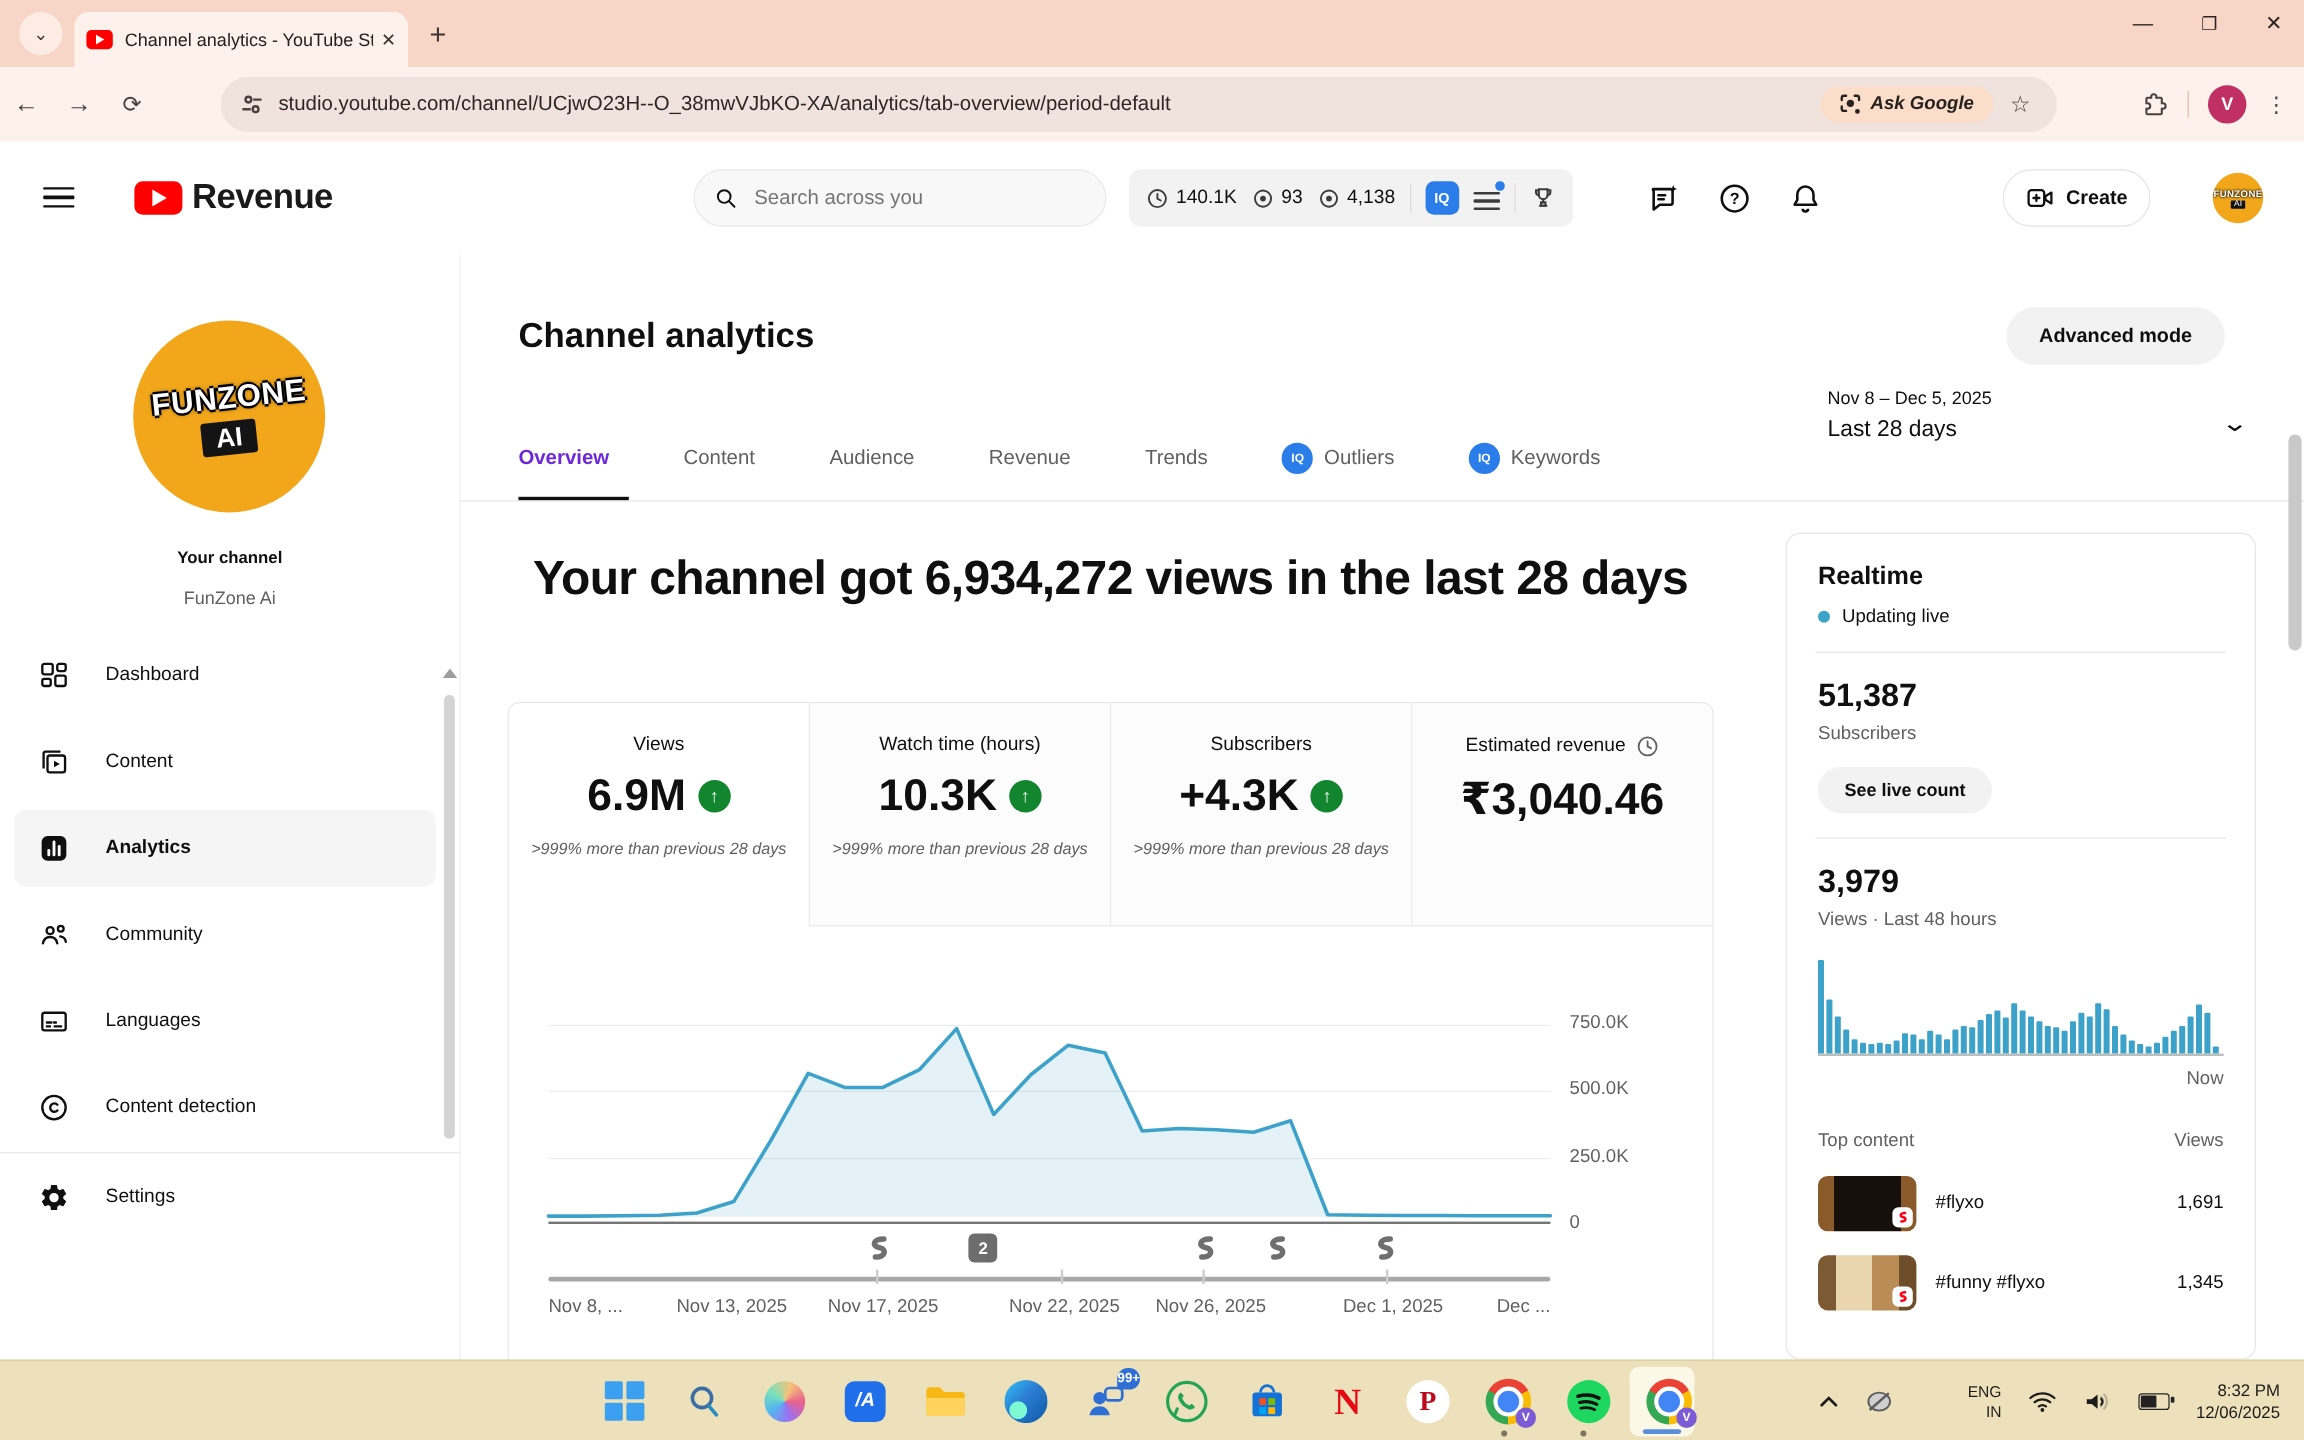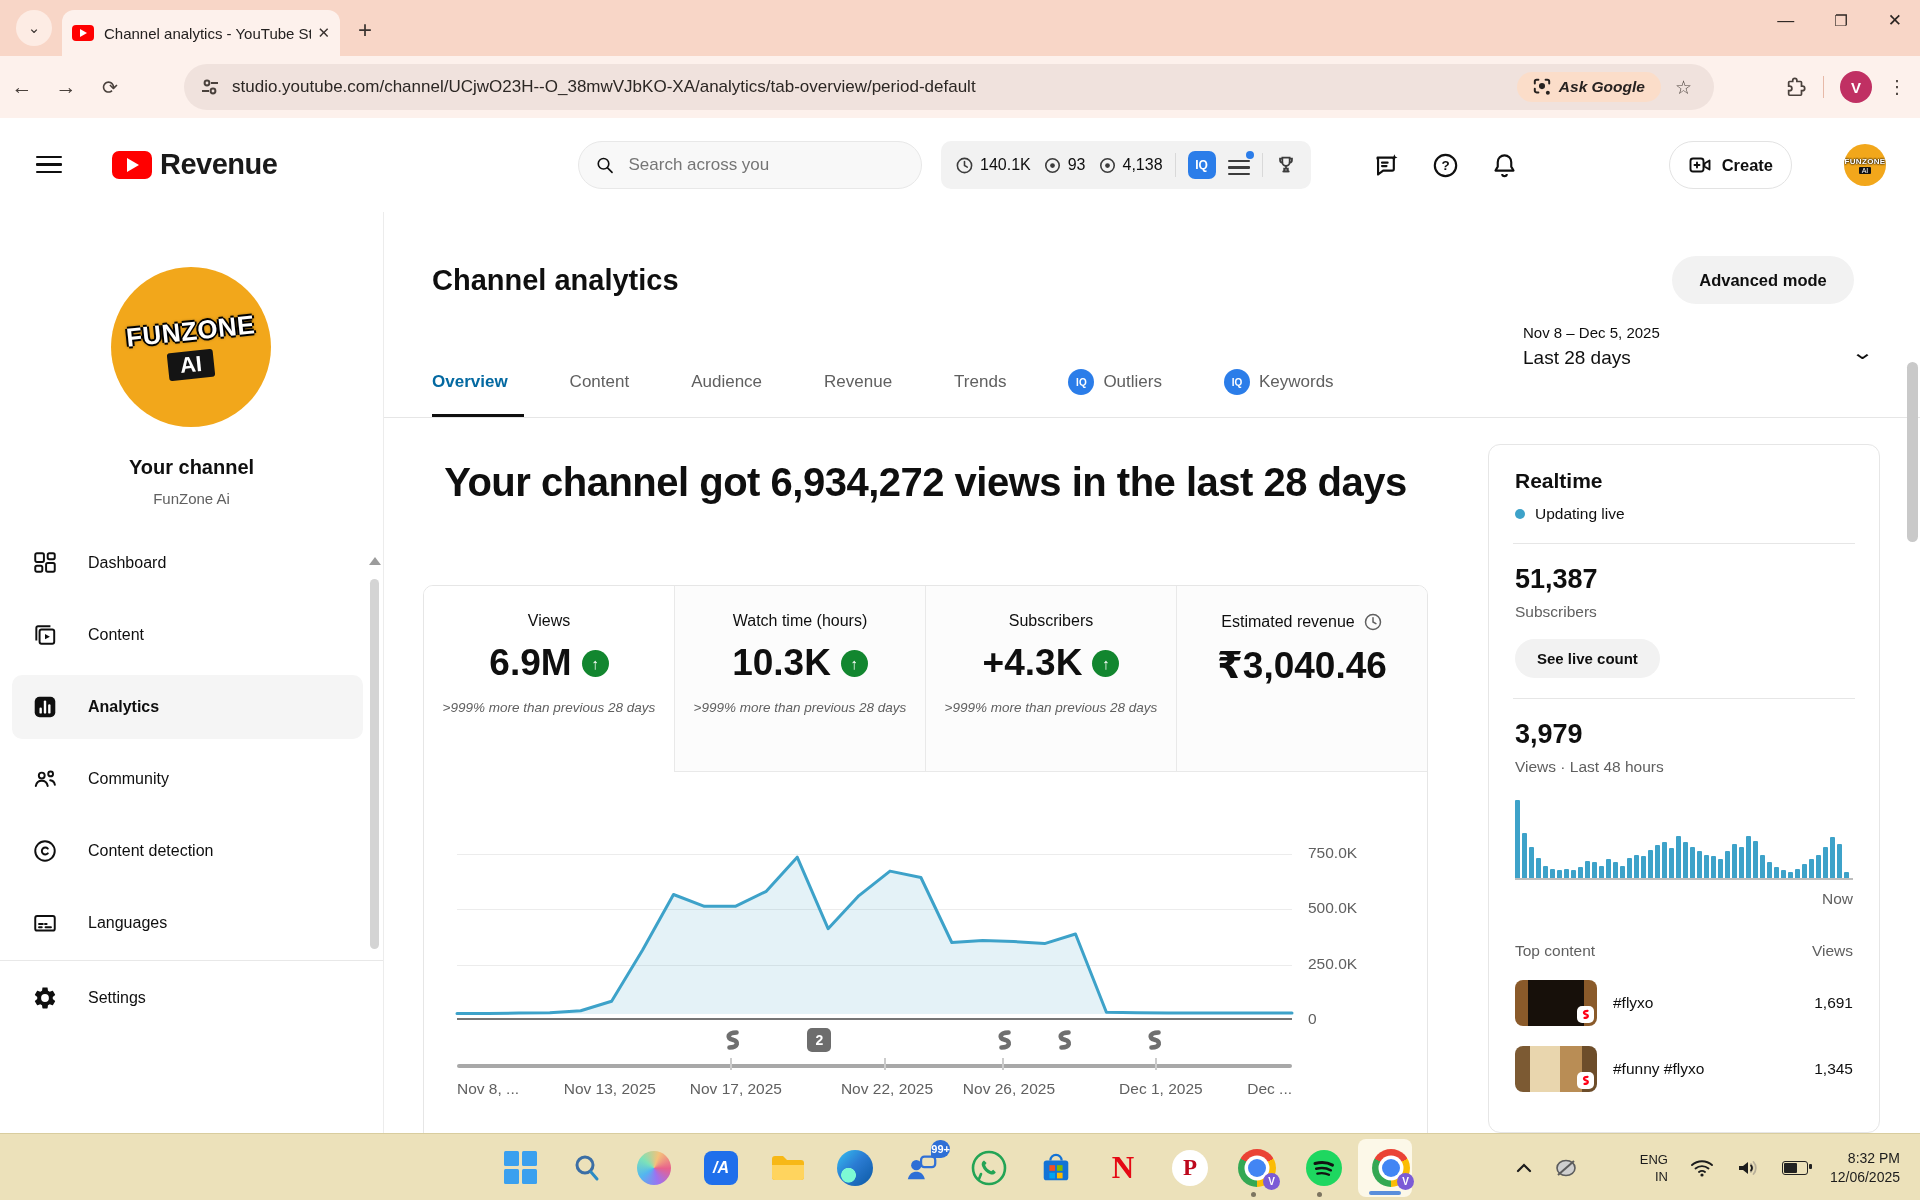--- a/index.html
+++ b/index.html
@@ -59,42 +59,42 @@
   .ch-avatar b{font-size:8px;color:#fff;text-shadow:0 0 2px #000,0 0 2px #000;letter-spacing:.3px;}
   .ch-avatar i{font-style:normal;font-size:7px;background:#111;color:#fff;padding:0 3px;border-radius:1px;margin-top:1px;}
   
   .sidebar{position:absolute;left:0;top:212px;width:383px;height:921px;background:#fff;border-right:1px solid #ececec;}
   .big-avatar{position:absolute;left:111px;top:55px;width:160px;height:160px;border-radius:50%;background:#f2a71b;
               display:flex;flex-direction:column;align-items:center;justify-content:center;transform:rotate(0deg);}
   .big-avatar b{font-size:26px;font-weight:800;color:#fff;text-shadow:-2px 0 #000,2px 0 #000,0 -2px #000,0 2px #000,0 0 4px #000;
                 transform:rotate(-6deg);letter-spacing:.5px;}
   .big-avatar i{font-style:normal;font-size:22px;font-weight:800;background:#141414;color:#fff;padding:1px 12px;
                 border-radius:3px;margin-top:4px;transform:rotate(-6deg);}
-  .ch-label{position:absolute;left:0;top:244px;width:383px;text-align:center;font-size:20px;font-weight:700;}
+  .ch-label{position:absolute;left:0;top:244px;width:383px;text-align:center;font-size:14px;font-weight:700;}
   .ch-name{position:absolute;left:0;top:278px;width:383px;text-align:center;font-size:15px;color:#606060;}
   .menu{position:absolute;left:0;top:315px;width:383px;}
   .mi{height:72px;display:flex;align-items:center;padding-left:32px;gap:30px;position:relative;}
   .mi .lbl{font-size:16px;color:#0f0f0f;}
   .mi.active .bg{position:absolute;left:12px;right:20px;top:4px;bottom:4px;background:#f5f5f5;border-radius:10px;}
   .mi>*{position:relative;}
   .mi svg{width:26px;height:26px;flex:0 0 auto;}
   .menu-divider{height:1px;background:#e8e8e8;margin:1px 0;}
   .side-scroll{position:absolute;right:4px;top:345px;width:9px;height:600px;}
   .side-scroll .thumb{position:absolute;left:0;top:22px;width:9px;height:370px;background:#d4d4d4;border-radius:5px;}
   .side-scroll .arr{position:absolute;left:-1px;width:0;height:0;border-left:6px solid transparent;border-right:6px solid transparent;}
   .side-scroll .up{top:0;border-bottom:8px solid #9c9c9c;}
   .side-scroll .down{bottom:0;border-top:8px solid #9c9c9c;}
   
   .main{position:absolute;left:384px;top:212px;width:1536px;height:921px;background:#fff;}
   .page-title{position:absolute;left:48px;top:52px;font-size:29px;font-weight:700;}
   .adv-btn{position:absolute;left:1288px;top:44px;width:182px;height:48px;background:#f2f2f2;border-radius:24px;
            font-size:16.5px;font-weight:600;display:flex;align-items:center;justify-content:center;color:#0f0f0f;}
   .tabs{position:absolute;left:48px;top:148px;display:flex;gap:62px;align-items:center;height:44px;}
   .tabitem{font-size:17px;color:#606060;display:flex;align-items:center;gap:9px;white-space:nowrap;}
-  .tabitem.active{color:#0369a1;font-weight:700;}
+  .tabitem.active{color:#6d28d9;font-weight:700;}
   .iq-mini{width:26px;height:26px;border-radius:50%;background:#2b7de9;color:#fff;font-size:10px;font-weight:700;
            display:flex;align-items:center;justify-content:center;}
   .tab-underline{position:absolute;left:48px;top:202px;width:92px;height:3px;background:#0f0f0f;}
   .tabs-divider{position:absolute;left:0;top:205px;width:1536px;height:1px;background:#e6e6e6;}
   .daterange{position:absolute;left:1139px;top:112px;width:330px;}
   .dr-small{font-size:15px;color:#0f0f0f;}
   .dr-big{font-size:19px;color:#0f0f0f;margin-top:6px;}
   .dr-chevron{position:absolute;right:-18px;top:16px;font-size:20px;color:#0f0f0f;transform:scaleX(1.4);}
   .headline{position:absolute;left:39px;top:248px;width:1005px;text-align:center;font-size:40px;font-weight:700;letter-spacing:-0.5px;}
   
@@ -385,34 +385,34 @@
               <path d="M3.5 18.5c.7-3.2 2.8-4.8 5.5-4.8s4.8 1.6 5.5 4.8"></path>
           <circle cx="17.2" cy="7.3" r="2.2"></circle>
               <path d="M16.8 13.2c2.5.3 3.9 1.8 4.3 4.2"></path>
             </g>
           </svg>
         <span class="lbl">Community</span>
       </div>
       <div class="mi">
         <svg viewBox="0 0 24 24">
             <g fill="none" stroke="#0f0f0f" stroke-width="1.8" stroke-linecap="round">
+          <rect x="3" y="5.5" width="18" height="13.5" rx="1.8"></rect>
+              <path d="M6.5 13h3.5M6.5 16h2.5M12.5 16h5M12 13h1.5"></path>
+            </g>
+          </svg>
+        <span class="lbl">Languages</span>
+      </div>
+      <div class="mi">
+        <svg viewBox="0 0 24 24">
+            <g fill="none" stroke="#0f0f0f" stroke-width="1.8" stroke-linecap="round">
           <circle cx="12" cy="12" r="9"></circle>
               <path d="M14.6 9.8a3.2 3.2 0 1 0 0 4.4"></path>
             </g>
           </svg>
         <span class="lbl">Content detection</span>
-      </div>
-      <div class="mi">
-        <svg viewBox="0 0 24 24">
-            <g fill="none" stroke="#0f0f0f" stroke-width="1.8" stroke-linecap="round">
-          <rect x="3" y="5.5" width="18" height="13.5" rx="1.8"></rect>
-              <path d="M6.5 13h3.5M6.5 16h2.5M12.5 16h5M12 13h1.5"></path>
-            </g>
-          </svg>
-        <span class="lbl">Languages</span>
       </div>
       <div class="menu-divider"></div>
       <div class="mi">
         <svg viewBox="0 0 24 24">
           <path fill-rule="evenodd" fill="#0f0f0f" d="M19.14 12.94c.04-.3.06-.61.06-.94s-.02-.64-.07-.94l2.03-1.58c.18-.14.23-.41.12-.61l-1.92-3.32c-.12-.22-.37-.29-.59-.22l-2.39.96c-.5-.38-1.03-.7-1.62-.94l-.36-2.54c-.04-.24-.24-.41-.48-.41h-3.84c-.24 0-.43.17-.47.41l-.36 2.54c-.59.24-1.13.57-1.62.94l-2.39-.96c-.22-.08-.47 0-.59.22L2.74 8.87c-.12.21-.08.47.12.61l2.03 1.58c-.05.3-.09.63-.09.94s.02.64.07.94l-2.03 1.58c-.18.14-.23.41-.12.61l1.92 3.32c.12.22.37.29.59.22l2.39-.96c.5.38 1.03.7 1.62.94l.36 2.54c.05.24.24.41.48.41h3.84c.24 0 .44-.17.47-.41l.36-2.54c.59-.24 1.13-.56 1.62-.94l2.39.96c.22.08.47 0 .59-.22l1.92-3.32c.12-.22.07-.47-.12-.61l-2.01-1.58zM12 15.6A3.6 3.6 0 1 1 12 8.4a3.6 3.6 0 0 1 0 7.2z"></path>
           </svg>
         <span class="lbl">Settings</span>
       </div>
     </div>
     <div class="side-scroll">

